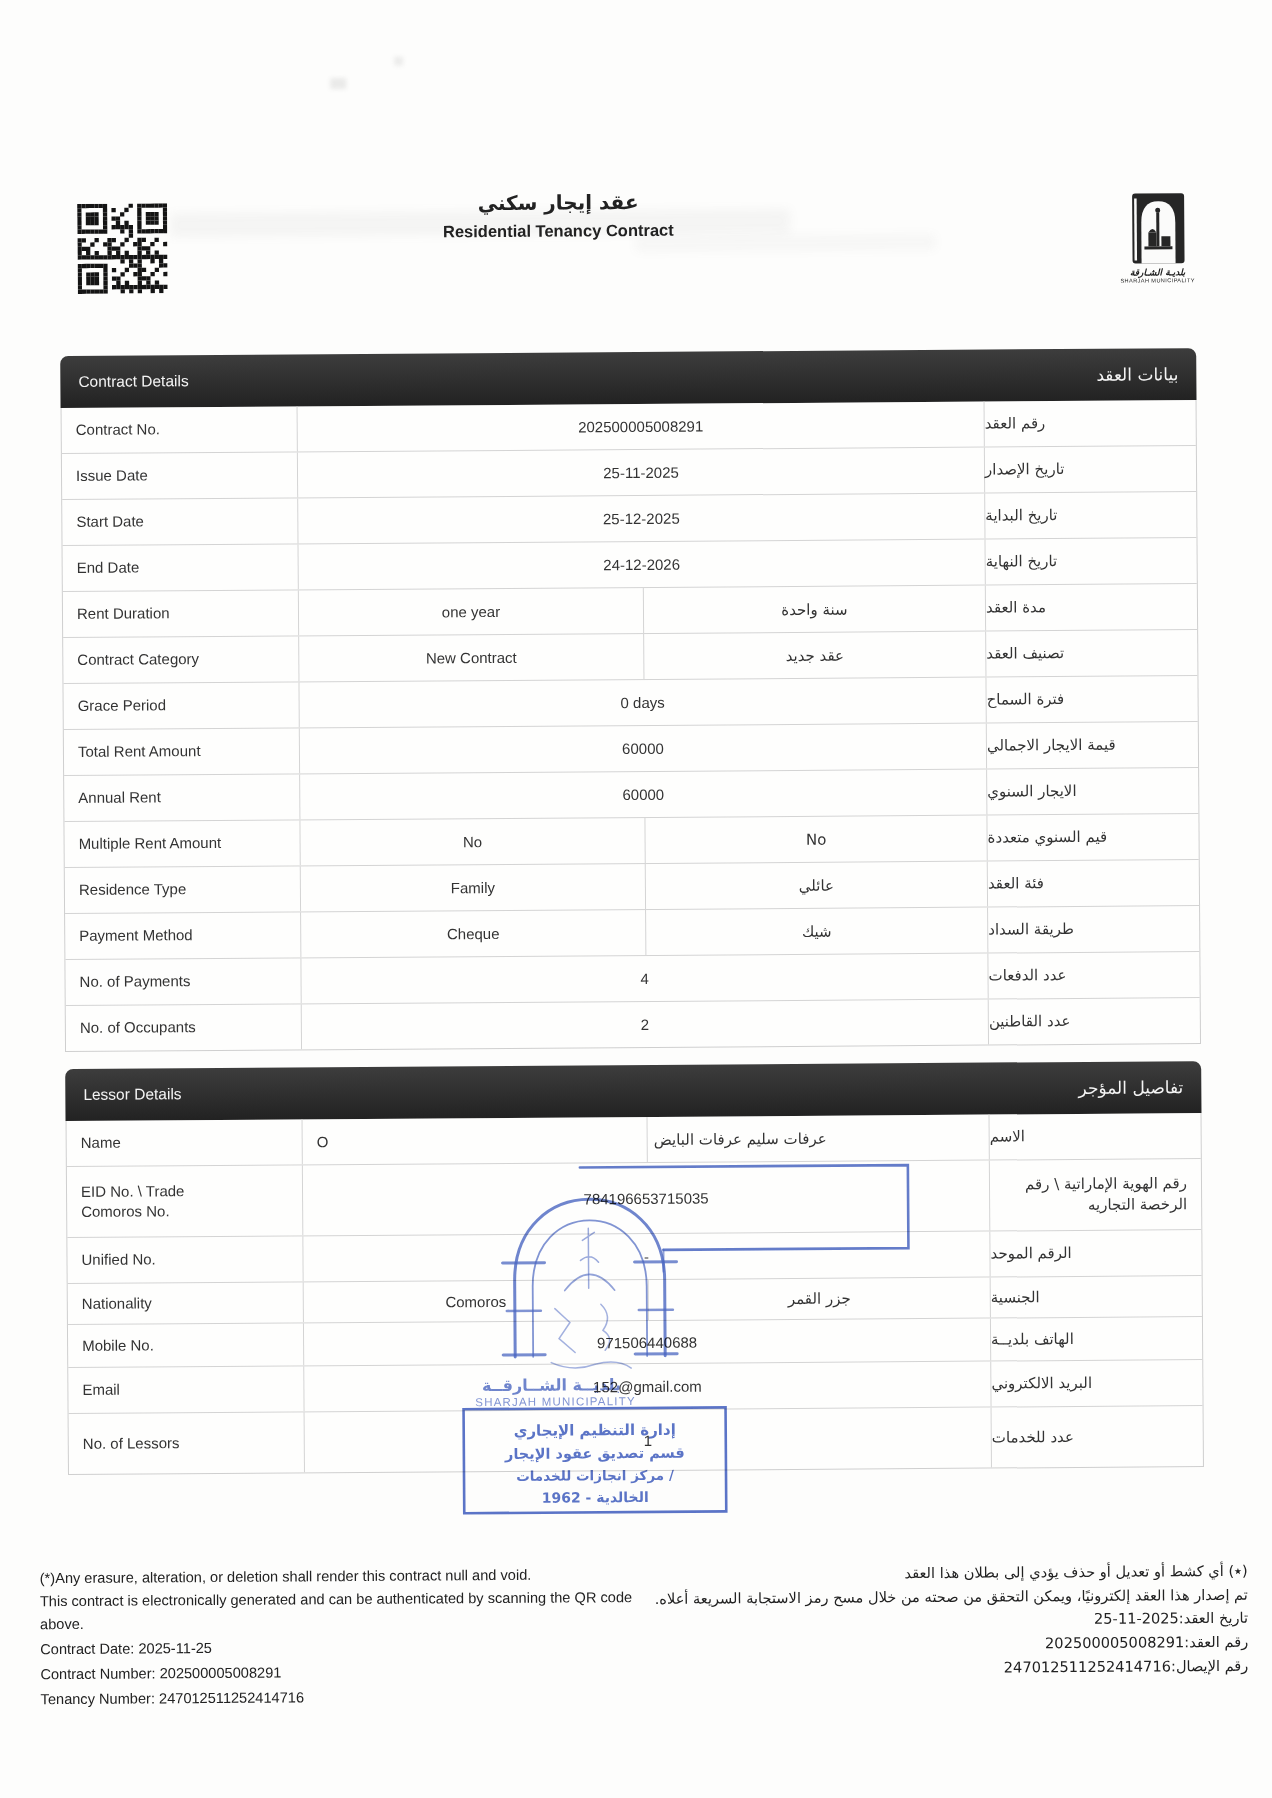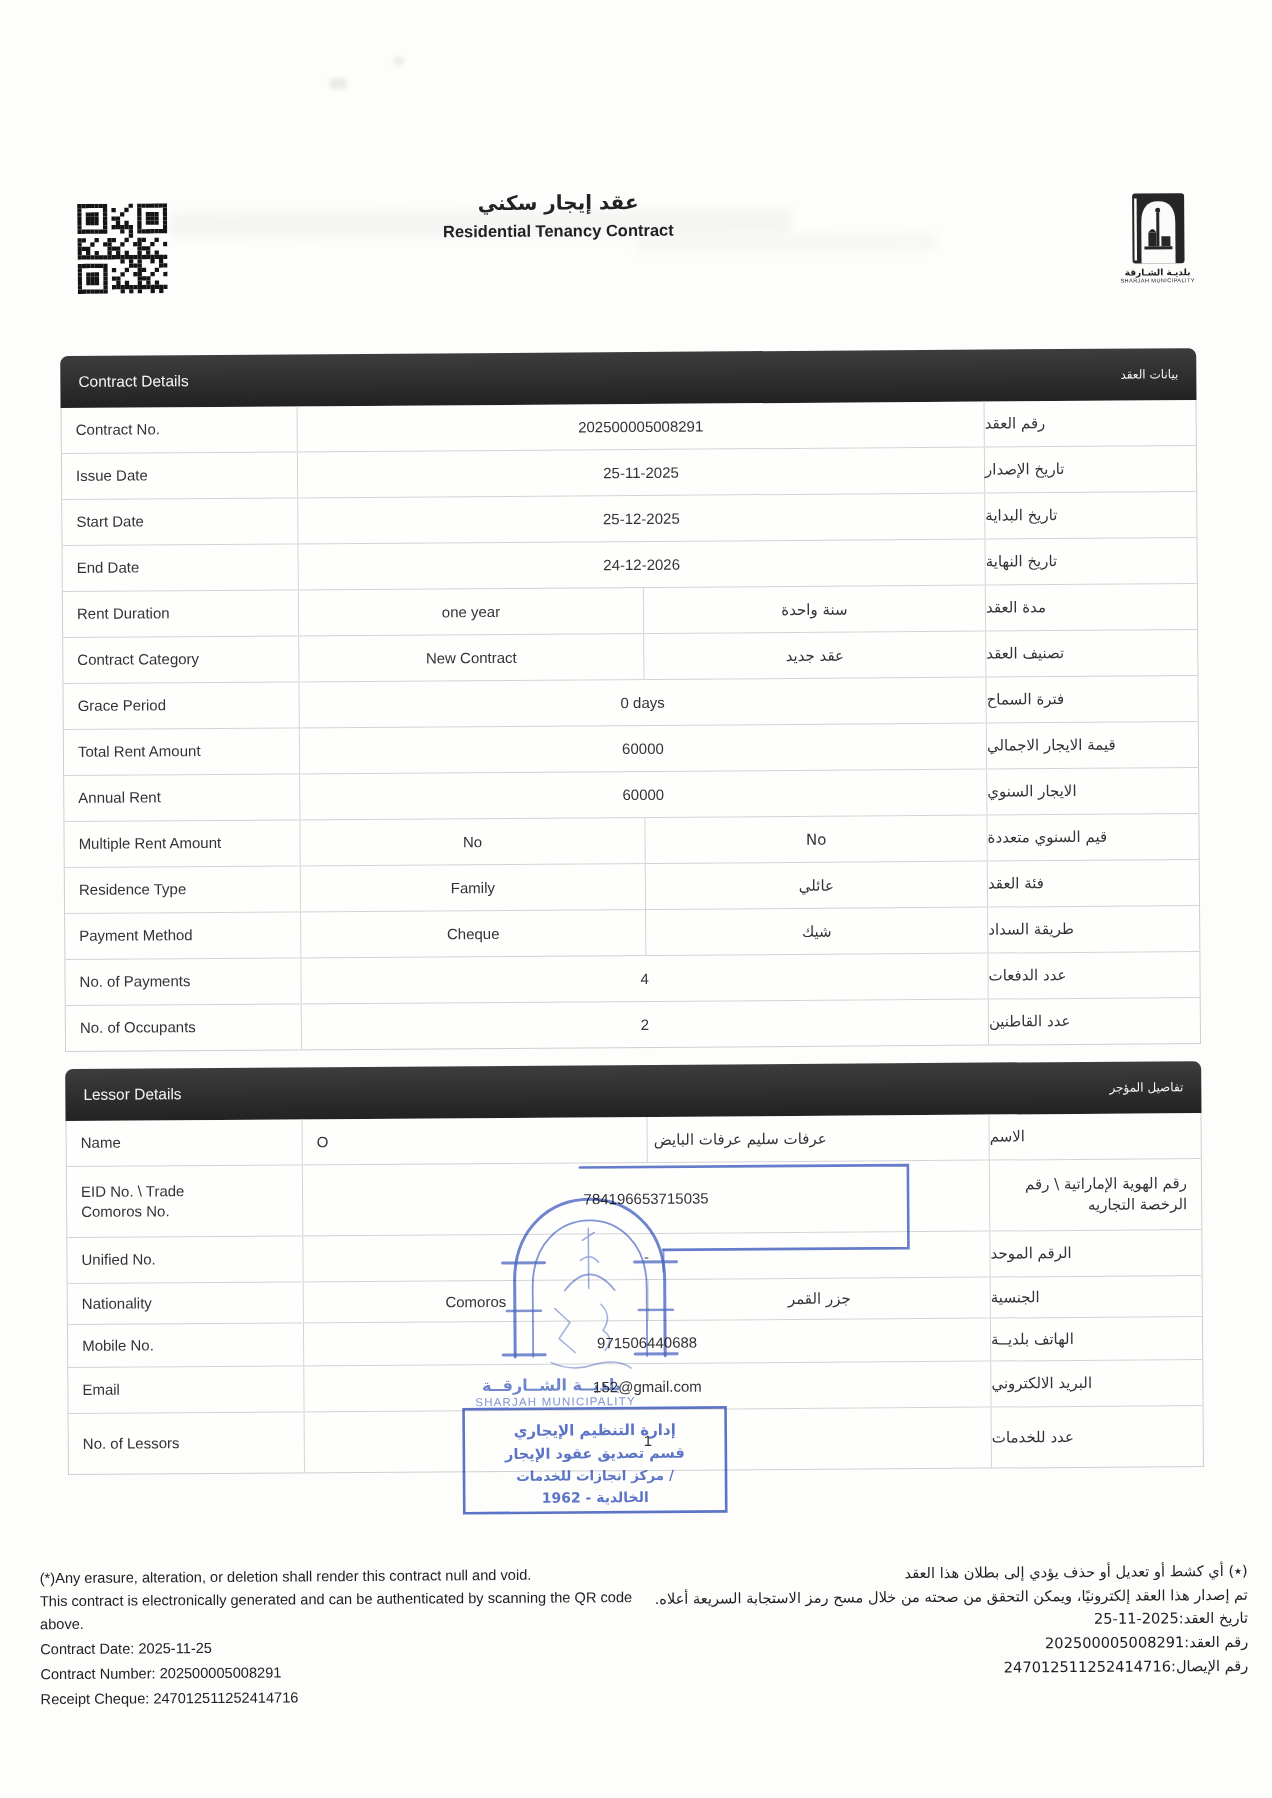--- a/index.html
+++ b/index.html
@@ -7,38 +7,38 @@
         font-family:"Liberation Sans","DejaVu Sans",sans-serif;color:#2e2e2e;}
   .doc{position:absolute;inset:0;transform:rotate(-0.4deg);transform-origin:640px 900px;}
 
   
   .qr{position:absolute;left:82px;top:200px;width:90px;height:90px;}
   .titles{position:absolute;left:363px;top:190px;width:400px;text-align:center;}
   .title-ar{font-family:"DejaVu Sans",sans-serif;font-size:20px;font-weight:bold;direction:rtl;color:#222;}
   .title-en{font-size:16.5px;font-weight:bold;margin-top:7px;color:#222;}
   .logo{position:absolute;left:1120px;top:196px;width:84px;text-align:center;}
   .logo svg{display:block;margin:0 auto;}
-  .logo-ar{font-family:"DejaVu Sans",sans-serif;font-size:9px;font-weight:bold;direction:rtl;margin-top:1px;color:#1c1c1c;white-space:nowrap;}
+  .logo-ar{font-family:"DejaVu Sans",sans-serif;font-size:9px;font-weight:bold;direction:rtl;margin-top:1px;color:#1c1c1c;white-space:nowrap;font-style:italic;}
   .logo-en{font-size:5.6px;letter-spacing:.4px;color:#1c1c1c;white-space:nowrap;}
 
   
   .ghost{position:absolute;background:#8a8a8a;filter:blur(5px);}
   .g1{left:175px;top:210px;width:620px;height:24px;opacity:.07;}
   .g2{left:640px;top:236px;width:300px;height:16px;opacity:.05;}
   .g3{left:336px;top:76px;width:16px;height:11px;opacity:.16;filter:blur(2px);}
   .g4{left:400px;top:55px;width:9px;height:9px;opacity:.14;filter:blur(2px);}
 
   
   .tbl{position:absolute;left:64px;width:1136px;}
   #contract-table{top:352px;}
   #lessor-table{top:1065px;}
   .tbl-header{height:52px;background:linear-gradient(180deg,#3d3d3d,#222);border-radius:8px 8px 0 0;
               color:#f4f4f4;display:flex;justify-content:space-between;align-items:center;
               padding:0 18px;font-size:15.5px;}
-  .tbl-header .ar-text{font-size:12px;}
+  .tbl-header .ar-text{font-size:17px;}
   .tbl-body{border:1px solid #cfcfcf;border-top:none;background:rgba(255,255,255,.35);}
   .row{display:grid;grid-template-columns:236px 345px 342px 211px;border-bottom:1px solid #d4d4d4;}
   .row:last-child{border-bottom:none;}
   .cell{border-right:1px solid #d4d4d4;display:flex;align-items:center;font-size:15px;color:#333;}
   .cell:last-child{border-right:none;}
   .label-en{padding-left:14px;line-height:1.35;}
   .label-en.narrow span{display:block;max-width:168px;}
   .value{justify-content:center;text-align:center;padding:0 6px;}
   .value.span2{grid-column:span 2;}
   .label-ar{justify-content:flex-end;padding-right:14px;direction:rtl;text-align:right;line-height:1.4;}
@@ -614,21 +614,21 @@
     <div class="foot-en">
       <div>(*)Any erasure, alteration, or deletion shall render this contract null and void.</div>
       <div>This contract is electronically generated and can be authenticated by scanning the QR code above.</div>
       <div class="bold-line">
         <b>Contract Date:</b>
         <span>2025-11-25</span></div>
       <div class="bold-line">
         <b>Contract Number:</b>
         <span>202500005008291</span></div>
       <div class="bold-line">
-        <b>Receipt Cheque:</b>
+        <b>Tenancy Number:</b>
         <span>247012511252414716</span></div>
     </div>
 
     <div class="foot-ar">
       <div>(٭) أي كشط أو تعديل أو حذف يؤدي إلى بطلان هذا العقد</div>
       <div>تم إصدار هذا العقد إلكترونيًا، ويمكن التحقق من صحته من خلال مسح رمز الاستجابة السريعة أعلاه.</div>
       <div>
         <b>تاريخ العقد:</b><span>2025-11-25</span></div>
       <div>
         <b>رقم العقد:</b><span>202500005008291</span></div>

